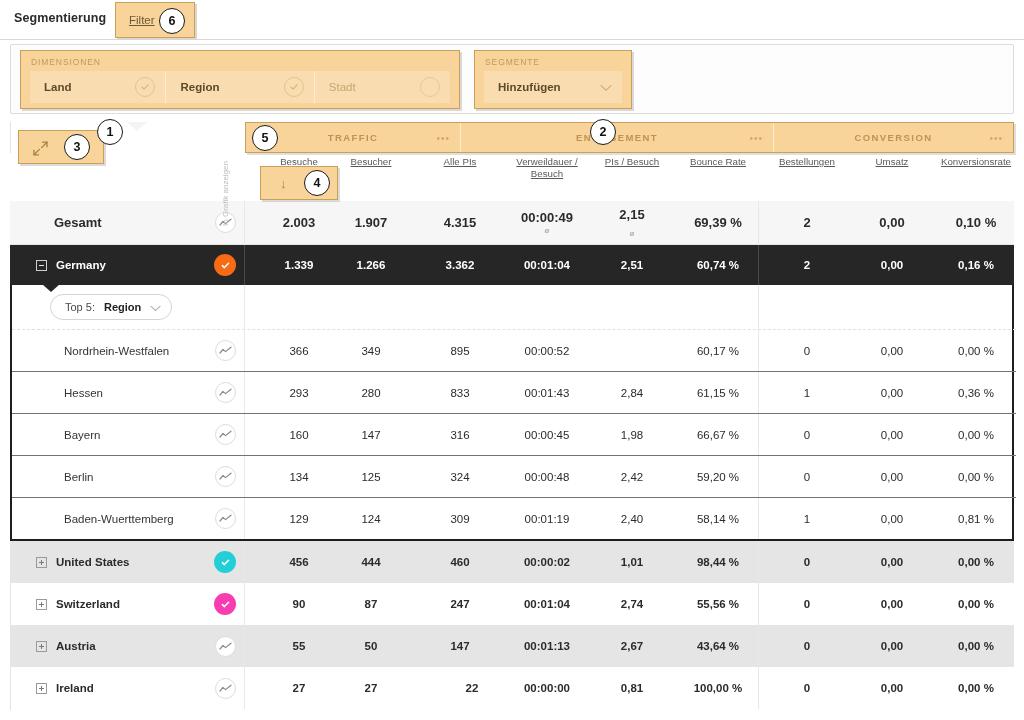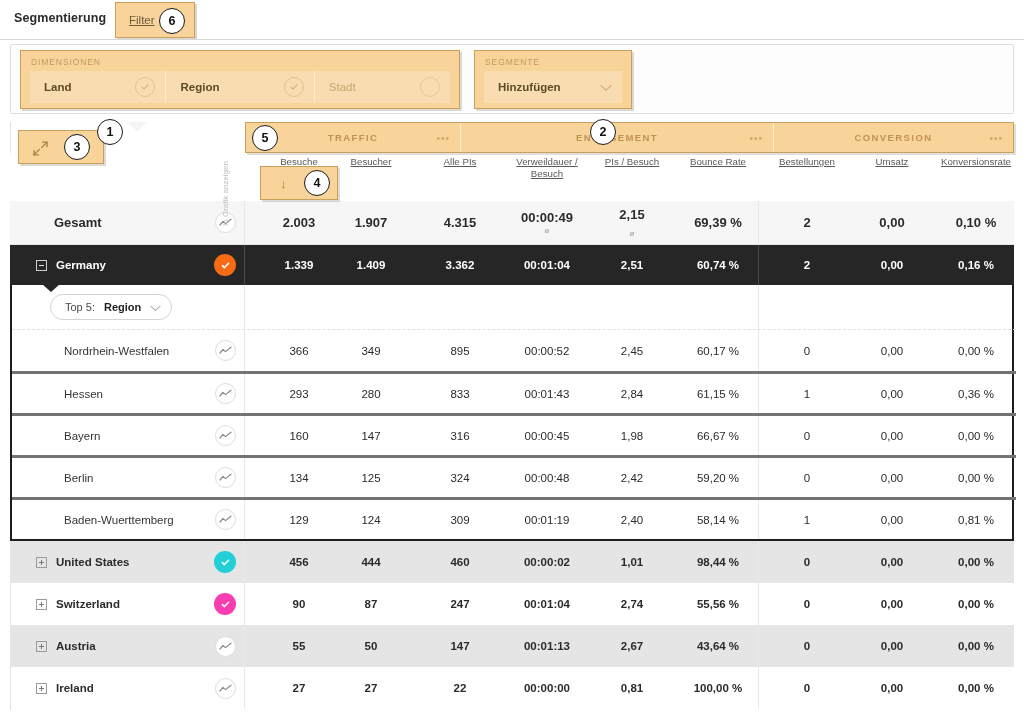--- a/index.html
+++ b/index.html
@@ -185,21 +185,21 @@
     border-top: 8px solid #262626; z-index: 8;
   }
   .topsel-row { height: 44px; position: relative; background: #fff; }
   .topsel {
     position: absolute; left: 38px; top: 9px; height: 26px; padding: 0 10px 0 14px;
     border: 1px solid #d4d4d4; border-radius: 14px; background: #fff;
     display: flex; align-items: center; gap: 9px;
   }
   .topsel .t1 { font-size: 11px; color: #4a4a4a; }
   .topsel .t2 { font-size: 11px; color: #1f1f1f; font-weight: bold; }
-  .row-region { height: 42px; border-top: 3px solid #737373; }
+  .row-region { height: 42px; border-top: 1px solid #737373; }
   .row-region.first { border-top: 1px dashed #e0e0e0; }
   .row-region .label { padding-left: 52px; font-size: 11.5px; color: #343434; }
 
   .colsep { position: absolute; top: 0; width: 1px; height: 100%; background: #e8e8e8; }
 
   .alt { background: #e5e5e5; }
 </style>
 </head>
 <body>
 
@@ -377,21 +377,21 @@
           <span class="checkbadge" style="background:#f76b15;">
             <svg width="11" height="11" viewBox="0 0 11 11">
                 <path d="M2.4 5.6 L4.4 7.6 L8.6 3.2" stroke="#fff" stroke-width="1.5" fill="none" stroke-linecap="round" stroke-linejoin="round"></path>
               </svg>
           </span>
         </div>
         <div class="cell" style="left:250px; width:78px;">
             <span>1.339</span>
           </div>
         <div class="cell" style="left:323px; width:76px;">
-            <span>1.409</span>
+            <span>1.266</span>
           </div>
         <div class="cell" style="left:412px; width:76px;">
             <span>3.362</span>
           </div>
         <div class="cell" style="left:495px; width:84px;">
             <span>00:01:04</span>
           </div>
         <div class="cell" style="left:582px; width:80px;">
             <span>2,51</span>
           </div>
@@ -445,23 +445,20 @@
      </div>
               <div class="cell" style="left:321px; width:76px;">
        <span>349</span>
      </div>
               <div class="cell" style="left:410px; width:76px;">
        <span>895</span>
      </div>
               <div class="cell" style="left:493px; width:84px;">
        <span>00:00:52</span>
      </div>
-              <div class="cell" style="left:580px; width:80px;">
-       <span>2,45</span>
-     </div>
               <div class="cell" style="left:666px; width:80px;">
        <span>60,17 %</span>
      </div>
               <div class="cell" style="left:755px; width:80px;">
        <span>0</span>
      </div>
               <div class="cell" style="left:843px; width:74px;">
        <span>0,00</span>
      </div>
               <div class="cell" style="left:925px; width:78px;">
@@ -775,21 +772,21 @@
                   <path d="M1 7 L4 3.4 L6.5 5.6 L12 1.2" stroke="#8a8a8a" stroke-width="1.2" fill="none" stroke-linecap="round" stroke-linejoin="round"></path>
                 </svg>
               </span>
             </div>
     <div class="cell" style="left:250px; width:78px;">
        <span>27</span>
      </div>
             <div class="cell" style="left:323px; width:76px;">
        <span>27</span>
      </div>
-            <div class="cell" style="left:412px; width:76px;text-align:center;">
+            <div class="cell" style="left:424px; width:76px;text-align:center;">
        <span>22</span>
      </div>
             <div class="cell" style="left:495px; width:84px;">
        <span>00:00:00</span>
      </div>
             <div class="cell" style="left:582px; width:80px;">
        <span>0,81</span>
      </div>
             <div class="cell" style="left:668px; width:80px;">
        <span>100,00 %</span>

